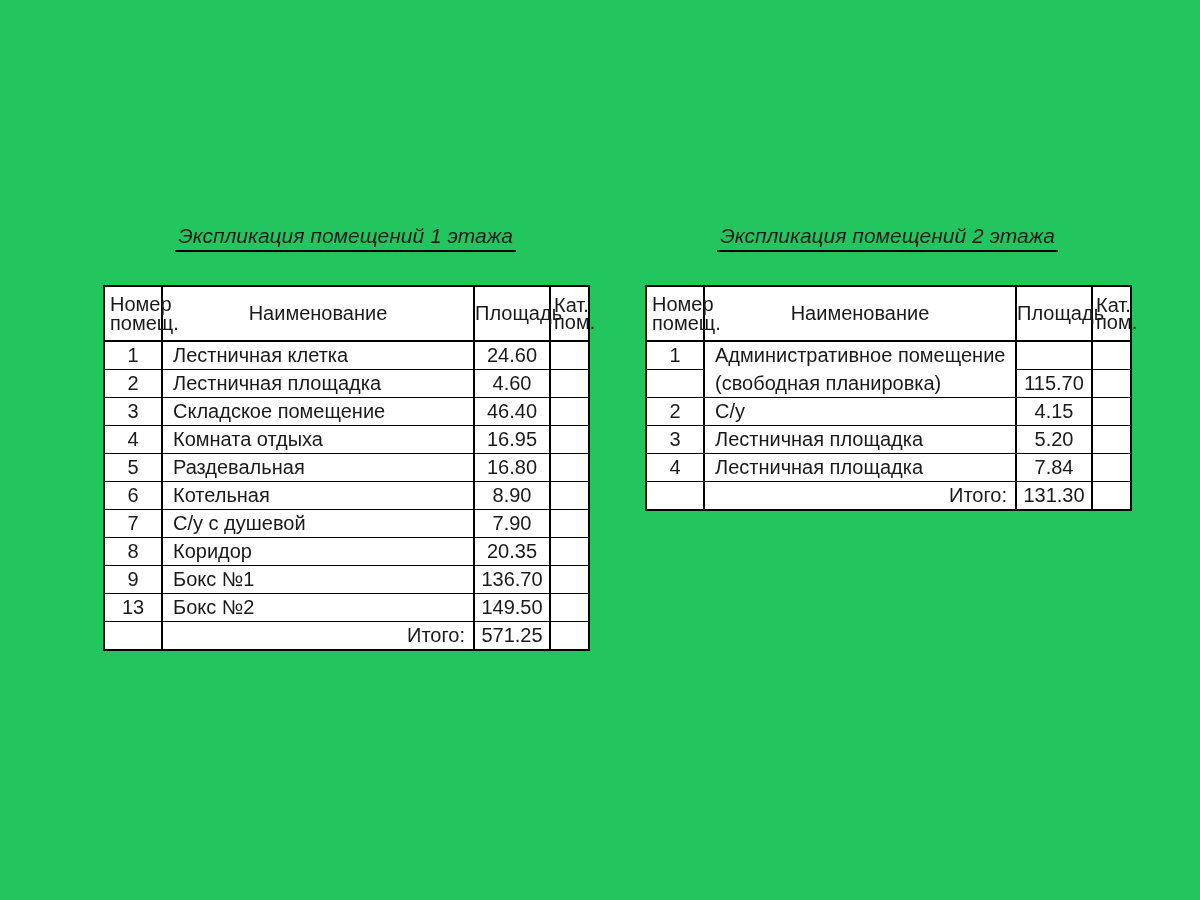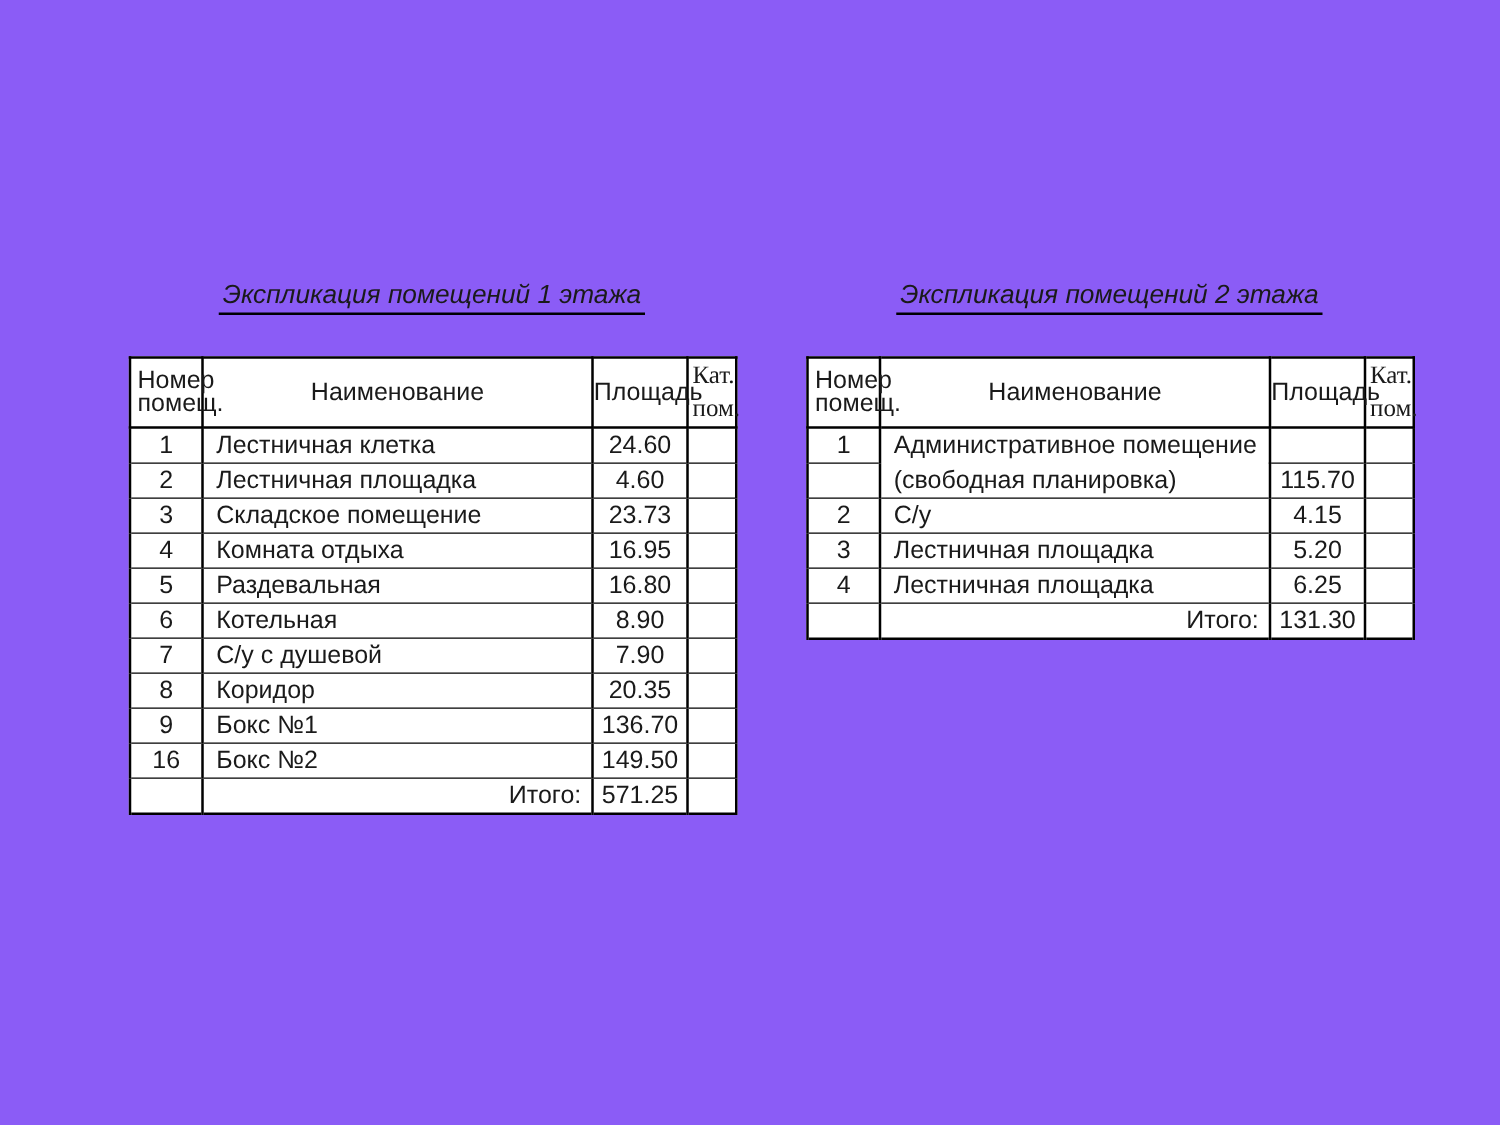--- a/index.html
+++ b/index.html
@@ -1,20 +1,20 @@
 <!DOCTYPE html>
 <html><head>
 <meta charset="utf-8">
 <style>
   html, body { margin: 0; padding: 0; }
   .page {
     position: relative;
     width: 1200px;
     height: 900px;
-    background: #8b5cf6;
+    background: #22c55e;
     font-family: "Liberation Sans", sans-serif;
     color: #1a1a1a;
     overflow: hidden;
   }
   .floor-title {
     position: absolute;
     width: 485px;
     text-align: center;
     font-size: 21px;
     line-height: 25px;
@@ -53,21 +53,21 @@
     border-bottom: 1.3px solid #000000;
     border-left: 2px solid #000000;
     border-right: 2px solid #000000;
     height: 27px;
     vertical-align: middle;
     padding: 0;
   }
   .h-num  { text-align: left; padding-left: 5px !important; white-space: pre-line; line-height: 19px; }
   .h-name { text-align: center; border-radius: 20px; }
   .h-area { text-align: center; }
-  .h-cat  { text-align: left; padding-left: 3px !important; white-space: pre-line; line-height: 27px; font-family: Liberation Serif, serif; }
+  .h-cat  { text-align: right; padding-left: 3px !important; white-space: pre-line; line-height: 17px; }
   .c-num  { text-align: center; }
   .c-name { text-align: left; padding-left: 10px !important; }
   .c-area { text-align: center; }
   .c-cat  { }
   .c-total-label { text-align: right; padding-right: 8px !important; }
   td.merged { vertical-align: top; padding: 0 0 0 10px !important; margin-top: 43px; }
   td.merged .mline {
     height: 27.5px;
     display: flex;
     align-items: center;
@@ -112,21 +112,21 @@
       </tr>
       <tr>
         <td class="c-num">2</td>
         <td class="c-name">Лестничная площадка</td>
         <td class="c-area">4.60</td>
         <td class="c-cat"></td>
       </tr>
       <tr>
         <td class="c-num">3</td>
         <td class="c-name">Складское помещение</td>
-        <td class="c-area">23.73</td>
+        <td class="c-area">46.40</td>
         <td class="c-cat"></td>
       </tr>
       <tr>
         <td class="c-num">4</td>
         <td class="c-name">Комната отдыха</td>
         <td class="c-area">16.95</td>
         <td class="c-cat"></td>
       </tr>
       <tr>
         <td class="c-num">5</td>
@@ -152,21 +152,21 @@
         <td class="c-area">20.35</td>
         <td class="c-cat"></td>
       </tr>
       <tr>
         <td class="c-num">9</td>
         <td class="c-name">Бокс №1</td>
         <td class="c-area">136.70</td>
         <td class="c-cat"></td>
       </tr>
       <tr>
-        <td class="c-num">16</td>
+        <td class="c-num">13</td>
         <td class="c-name">Бокс №2</td>
         <td class="c-area">149.50</td>
         <td class="c-cat"></td>
       </tr>
       <tr>
         <td class="c-num"></td>
         <td class="c-total-label">Итого:</td>
         <td class="c-area">571.25</td>
         <td class="c-cat"></td>
       </tr>
@@ -213,21 +213,21 @@
       </tr>
       <tr>
         <td class="c-num">3</td>
         <td class="c-name">Лестничная площадка</td>
         <td class="c-area">5.20</td>
         <td class="c-cat"></td>
       </tr>
       <tr>
         <td class="c-num">4</td>
         <td class="c-name">Лестничная площадка</td>
-        <td class="c-area">6.25</td>
+        <td class="c-area">7.84</td>
         <td class="c-cat"></td>
       </tr>
       <tr>
         <td class="c-num"></td>
         <td class="c-total-label">Итого:</td>
         <td class="c-area">131.30</td>
         <td class="c-cat"></td>
       </tr>
     </tbody>
   </table>

